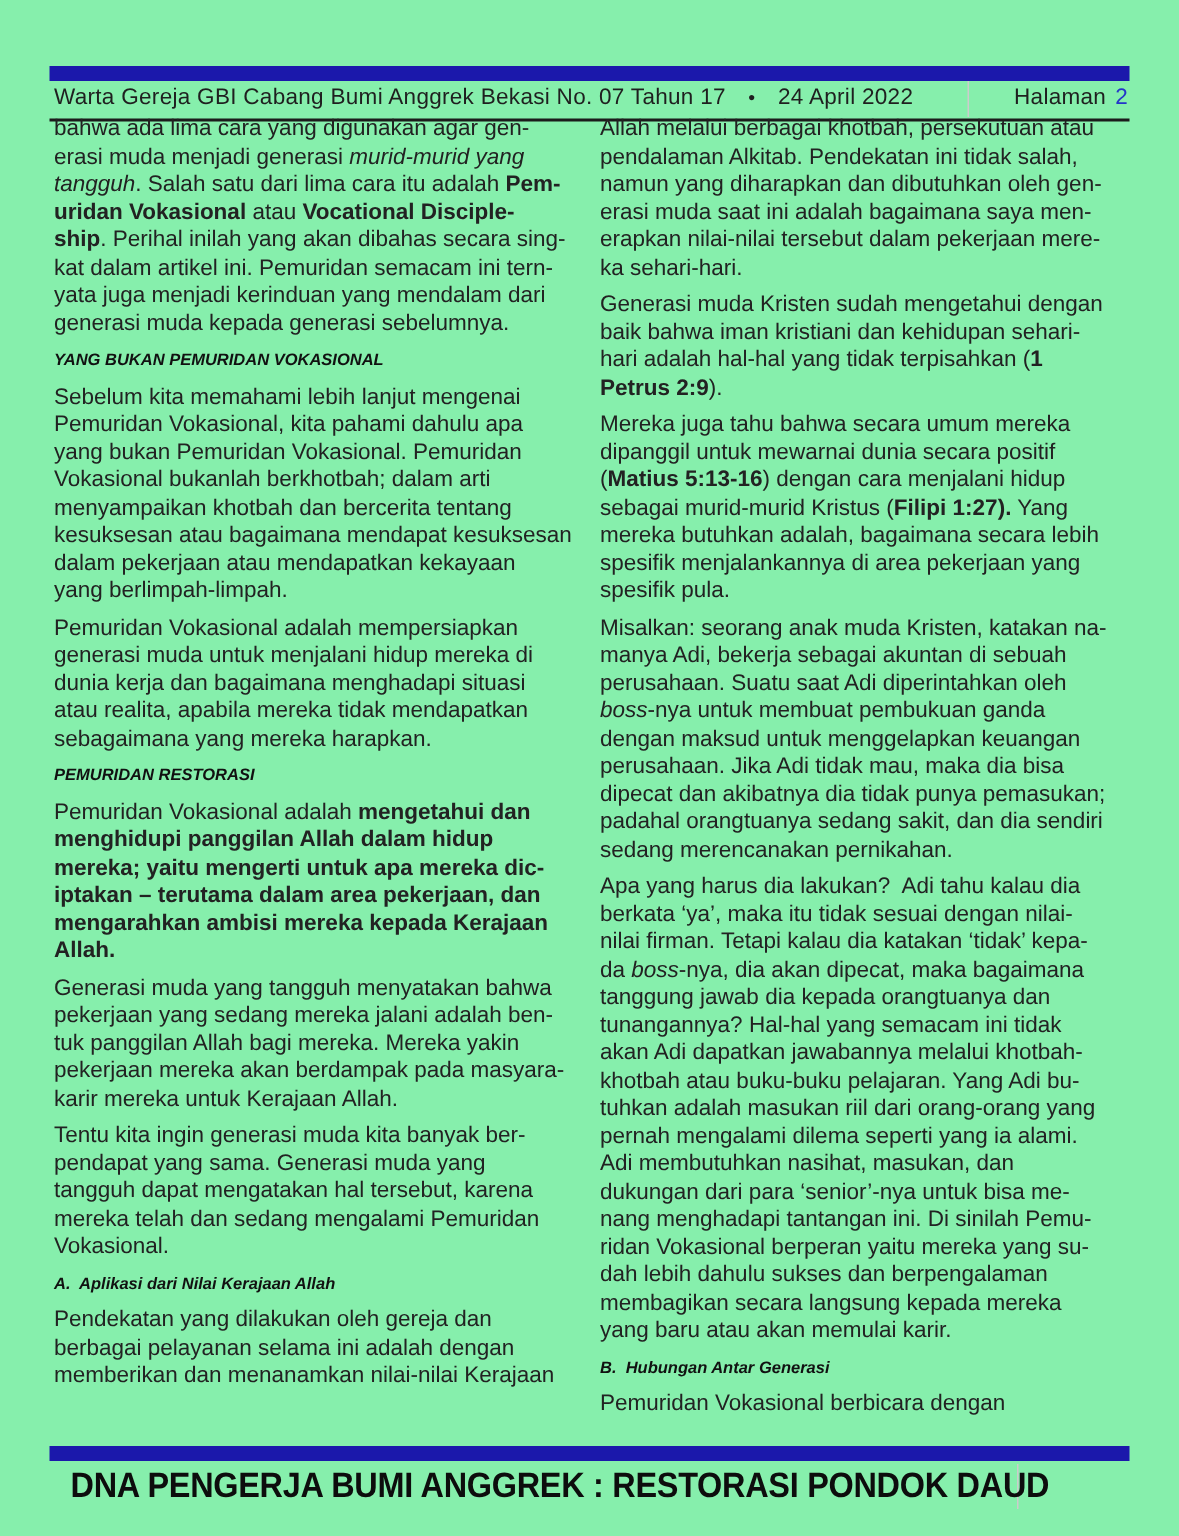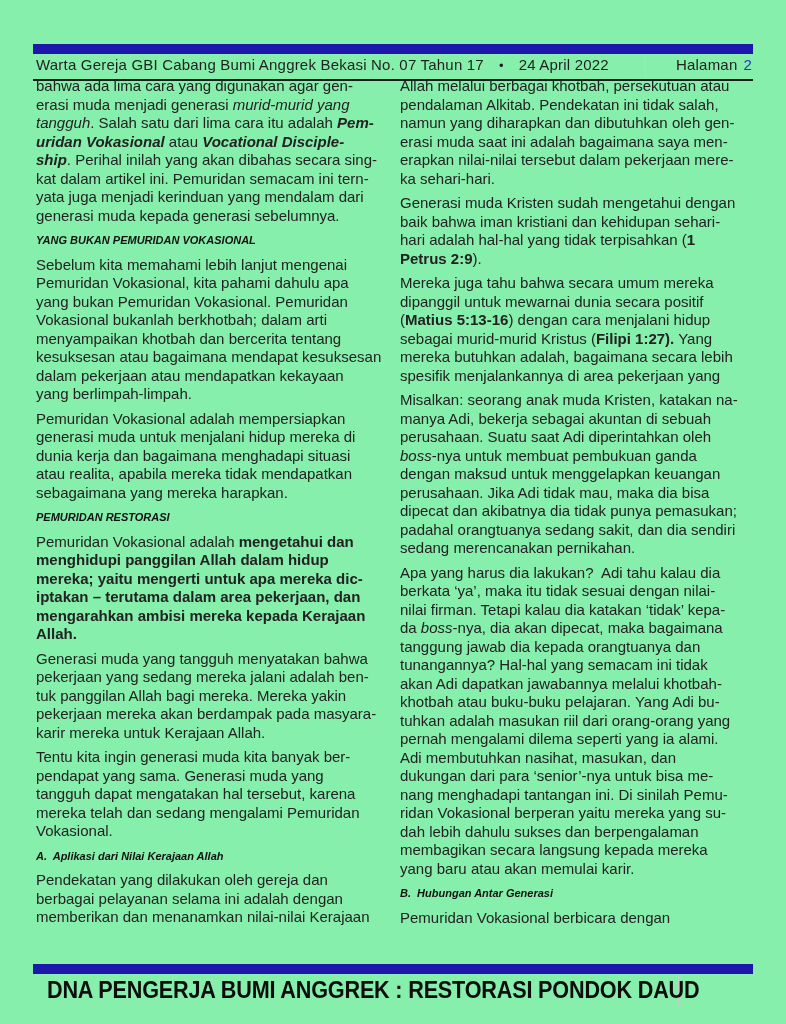--- a/index.html
+++ b/index.html
@@ -36,21 +36,21 @@
   .columns {
     position:absolute; left:36px; top:77px; width:718px;
     display:flex; gap:10px;
   }
   .column { flex:1; font-size:15px; line-height:18.5px; color:#222222; }
   .paragraph { margin:0 0 6px 0; }
   .heading { font-weight:bold; font-size:11px; margin:4px 0 6px 0; color:#111111;font-style:italic; }
   .line { white-space:pre; }
   .it   { font-style:italic; }
   .bd   { font-weight:bold; }
-  .bdit { font-weight:bold; font-style:italic; }
+  .bdit { font-weight:bold; }
   .footer-text {
     position:absolute; left:47px; top:977px;
     font-size:23.5px; font-weight:bold; color:#0d0d0d;
     transform:scaleX(0.92); transform-origin:left top;
     letter-spacing:-0.2px; white-space:pre;
   }
 </style>
 </head>
 <body>
 
@@ -153,20 +153,21 @@
           <div class="line"><span>hari adalah hal-hal yang tidak terpisahkan (</span><span class="bd">1</span></div>
           <div class="line"><span class="bd">Petrus 2:9</span><span>).</span></div>
         </div>
         <div class="paragraph">
           <div class="line"><span>Mereka juga tahu bahwa secara umum mereka</span></div>
           <div class="line"><span>dipanggil untuk mewarnai dunia secara positif</span></div>
           <div class="line"><span>(</span><span class="bd">Matius 5:13-16</span><span>) dengan cara menjalani hidup</span></div>
           <div class="line"><span>sebagai murid-murid Kristus (</span><span class="bd">Filipi 1:27).</span><span> Yang</span></div>
           <div class="line"><span>mereka butuhkan adalah, bagaimana secara lebih</span></div>
           <div class="line"><span>spesifik menjalankannya di area pekerjaan yang</span></div>
+          <div class="line"><span>spesifik pula.</span></div>
         </div>
         <div class="paragraph">
           <div class="line"><span>Misalkan: seorang anak muda Kristen, katakan na-</span></div>
           <div class="line"><span>manya Adi, bekerja sebagai akuntan di sebuah</span></div>
           <div class="line"><span>perusahaan. Suatu saat Adi diperintahkan oleh</span></div>
           <div class="line"><span class="it">boss</span><span>-nya untuk membuat pembukuan ganda</span></div>
           <div class="line"><span>dengan maksud untuk menggelapkan keuangan</span></div>
           <div class="line"><span>perusahaan. Jika Adi tidak mau, maka dia bisa</span></div>
           <div class="line"><span>dipecat dan akibatnya dia tidak punya pemasukan;</span></div>
           <div class="line"><span>padahal orangtuanya sedang sakit, dan dia sendiri</span></div>

